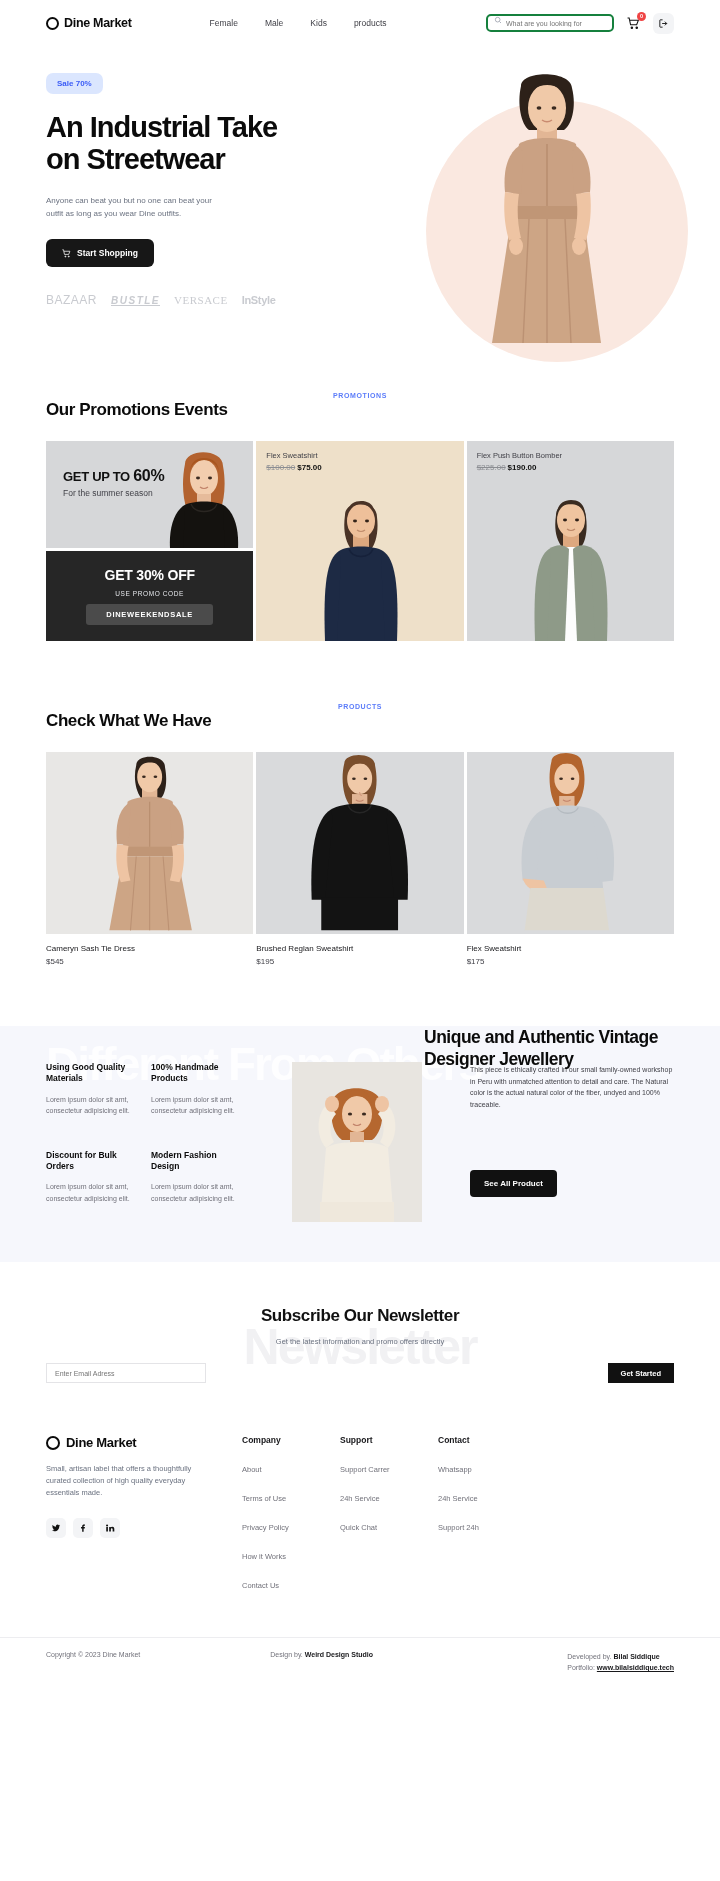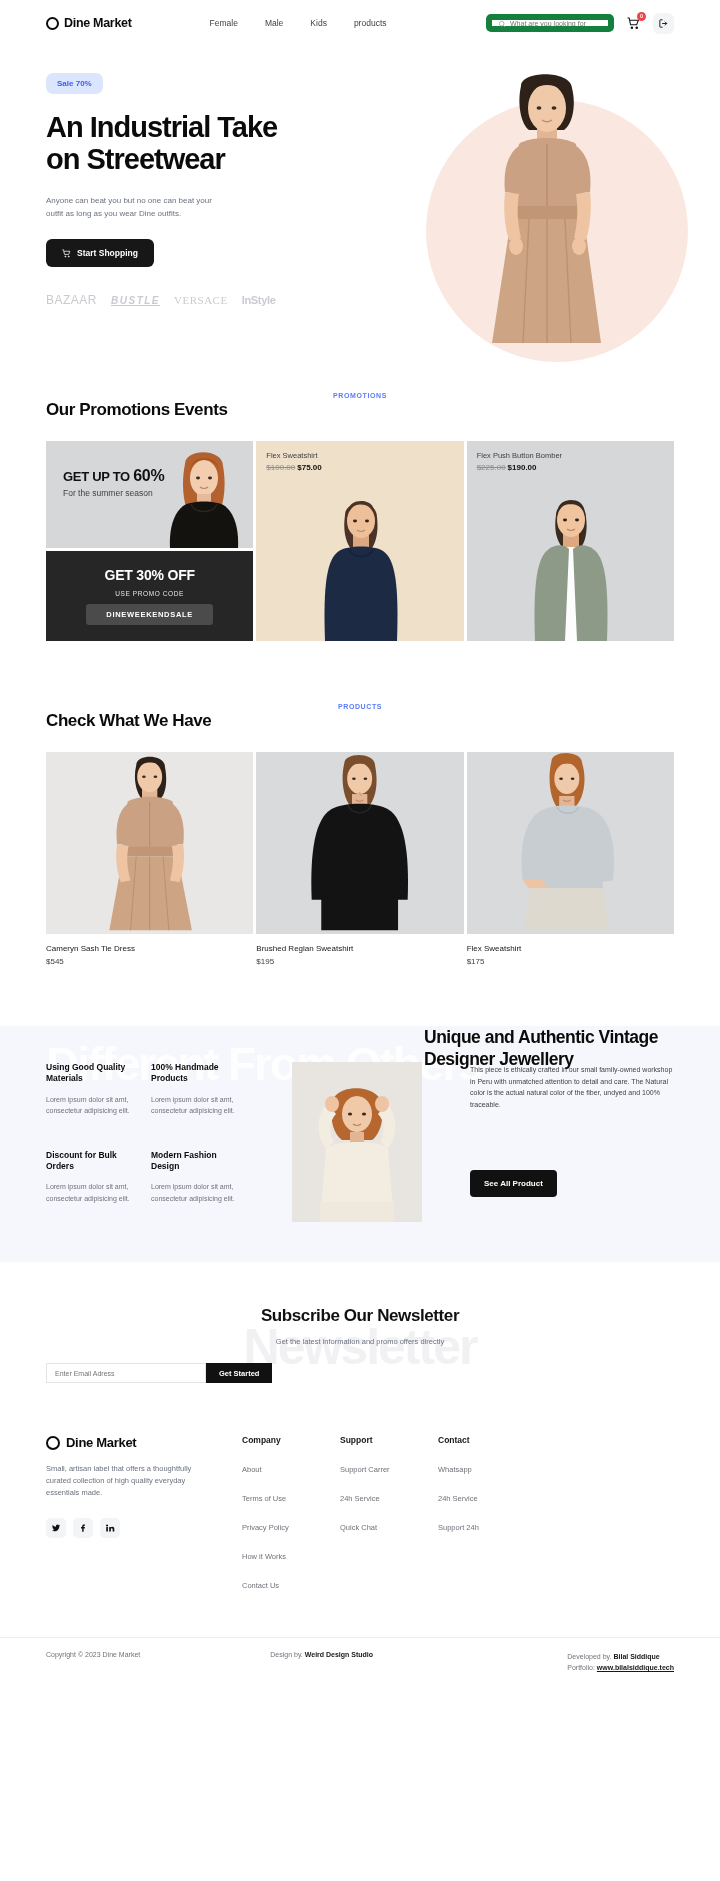--- a/index.html
+++ b/index.html
@@ -20,21 +20,21 @@
   .brand { display: flex; align-items: center; gap: 5px; }
   .brand-mark {
     width: 13px; height: 13px; border: 2.2px solid #0b0b0b;
     border-radius: 50%;
   }
   .brand-name { font-size: 12.5px; font-weight: 700; letter-spacing: -0.3px; color:#0b0b0b; }
   .nav { display: flex; gap: 27px; margin-left: 78px; }
   .nav a { font-size: 8.5px; color: #3f3f46; text-decoration: none; }
   .header-right { margin-left: auto; display: flex; align-items: center; gap: 9px; }
   .search-box {
-    width: 128px; height: 18px; border: 6px solid #15803d; border-radius: 5px;
+    width: 128px; height: 18px; border: 2px solid #15803d; border-radius: 5px;
     display: flex; gap: 4px; padding: 0 6px; background:#fff;
   }
   .search-box svg { flex: none; }
   .search-input {
     border: none; outline: none; font-size: 7px; color: #9aa0ab;
     font-family: "Liberation Sans", sans-serif; width: 100%; background: transparent;
   }
   .icon-btn {
     width: 21px; height: 21px; border-radius: 6px; background: #f3f4f6;
     display: flex; align-items: center; justify-content: center; position: relative;
@@ -180,21 +180,21 @@
   
   .news { position: relative; padding: 44px 46px 0 46px; text-align: center; }
   .news-ghost {
     position: absolute; left: 0; right: 0; top: 56px; font-size: 50px; font-weight: 800;
     color: #f1f1f3; letter-spacing: -2px; z-index: 1; user-select: none;
   }
   .news-inner { position: relative; z-index: 2; }
   .news h2 { font-size: 17px; font-weight: 800; letter-spacing: -0.4px; }
   .news p { margin-top: 11px; font-size: 7.5px; color: #6b7280; }
   .news-form {
-    margin-top: 17px; display: flex; justify-content: flex-start; align-items: stretch; gap: 0;
+    margin-top: 17px; display: flex; justify-content: space-between; align-items: stretch; gap: 0;
   }
   .news-input {
     width: 160px; height: 20px; border: 1px solid #e4e4e7; background: #fff;
     font-size: 7px; padding: 0 8px; outline: none; color: #6b7280;
     font-family: "Liberation Sans", sans-serif;
   }
   .news-btn {
     background: #111; color: #fff; border: none; font-size: 7.5px; font-weight: 700;
     padding: 0 13px; cursor: pointer; font-family: "Liberation Sans", sans-serif;
   }

